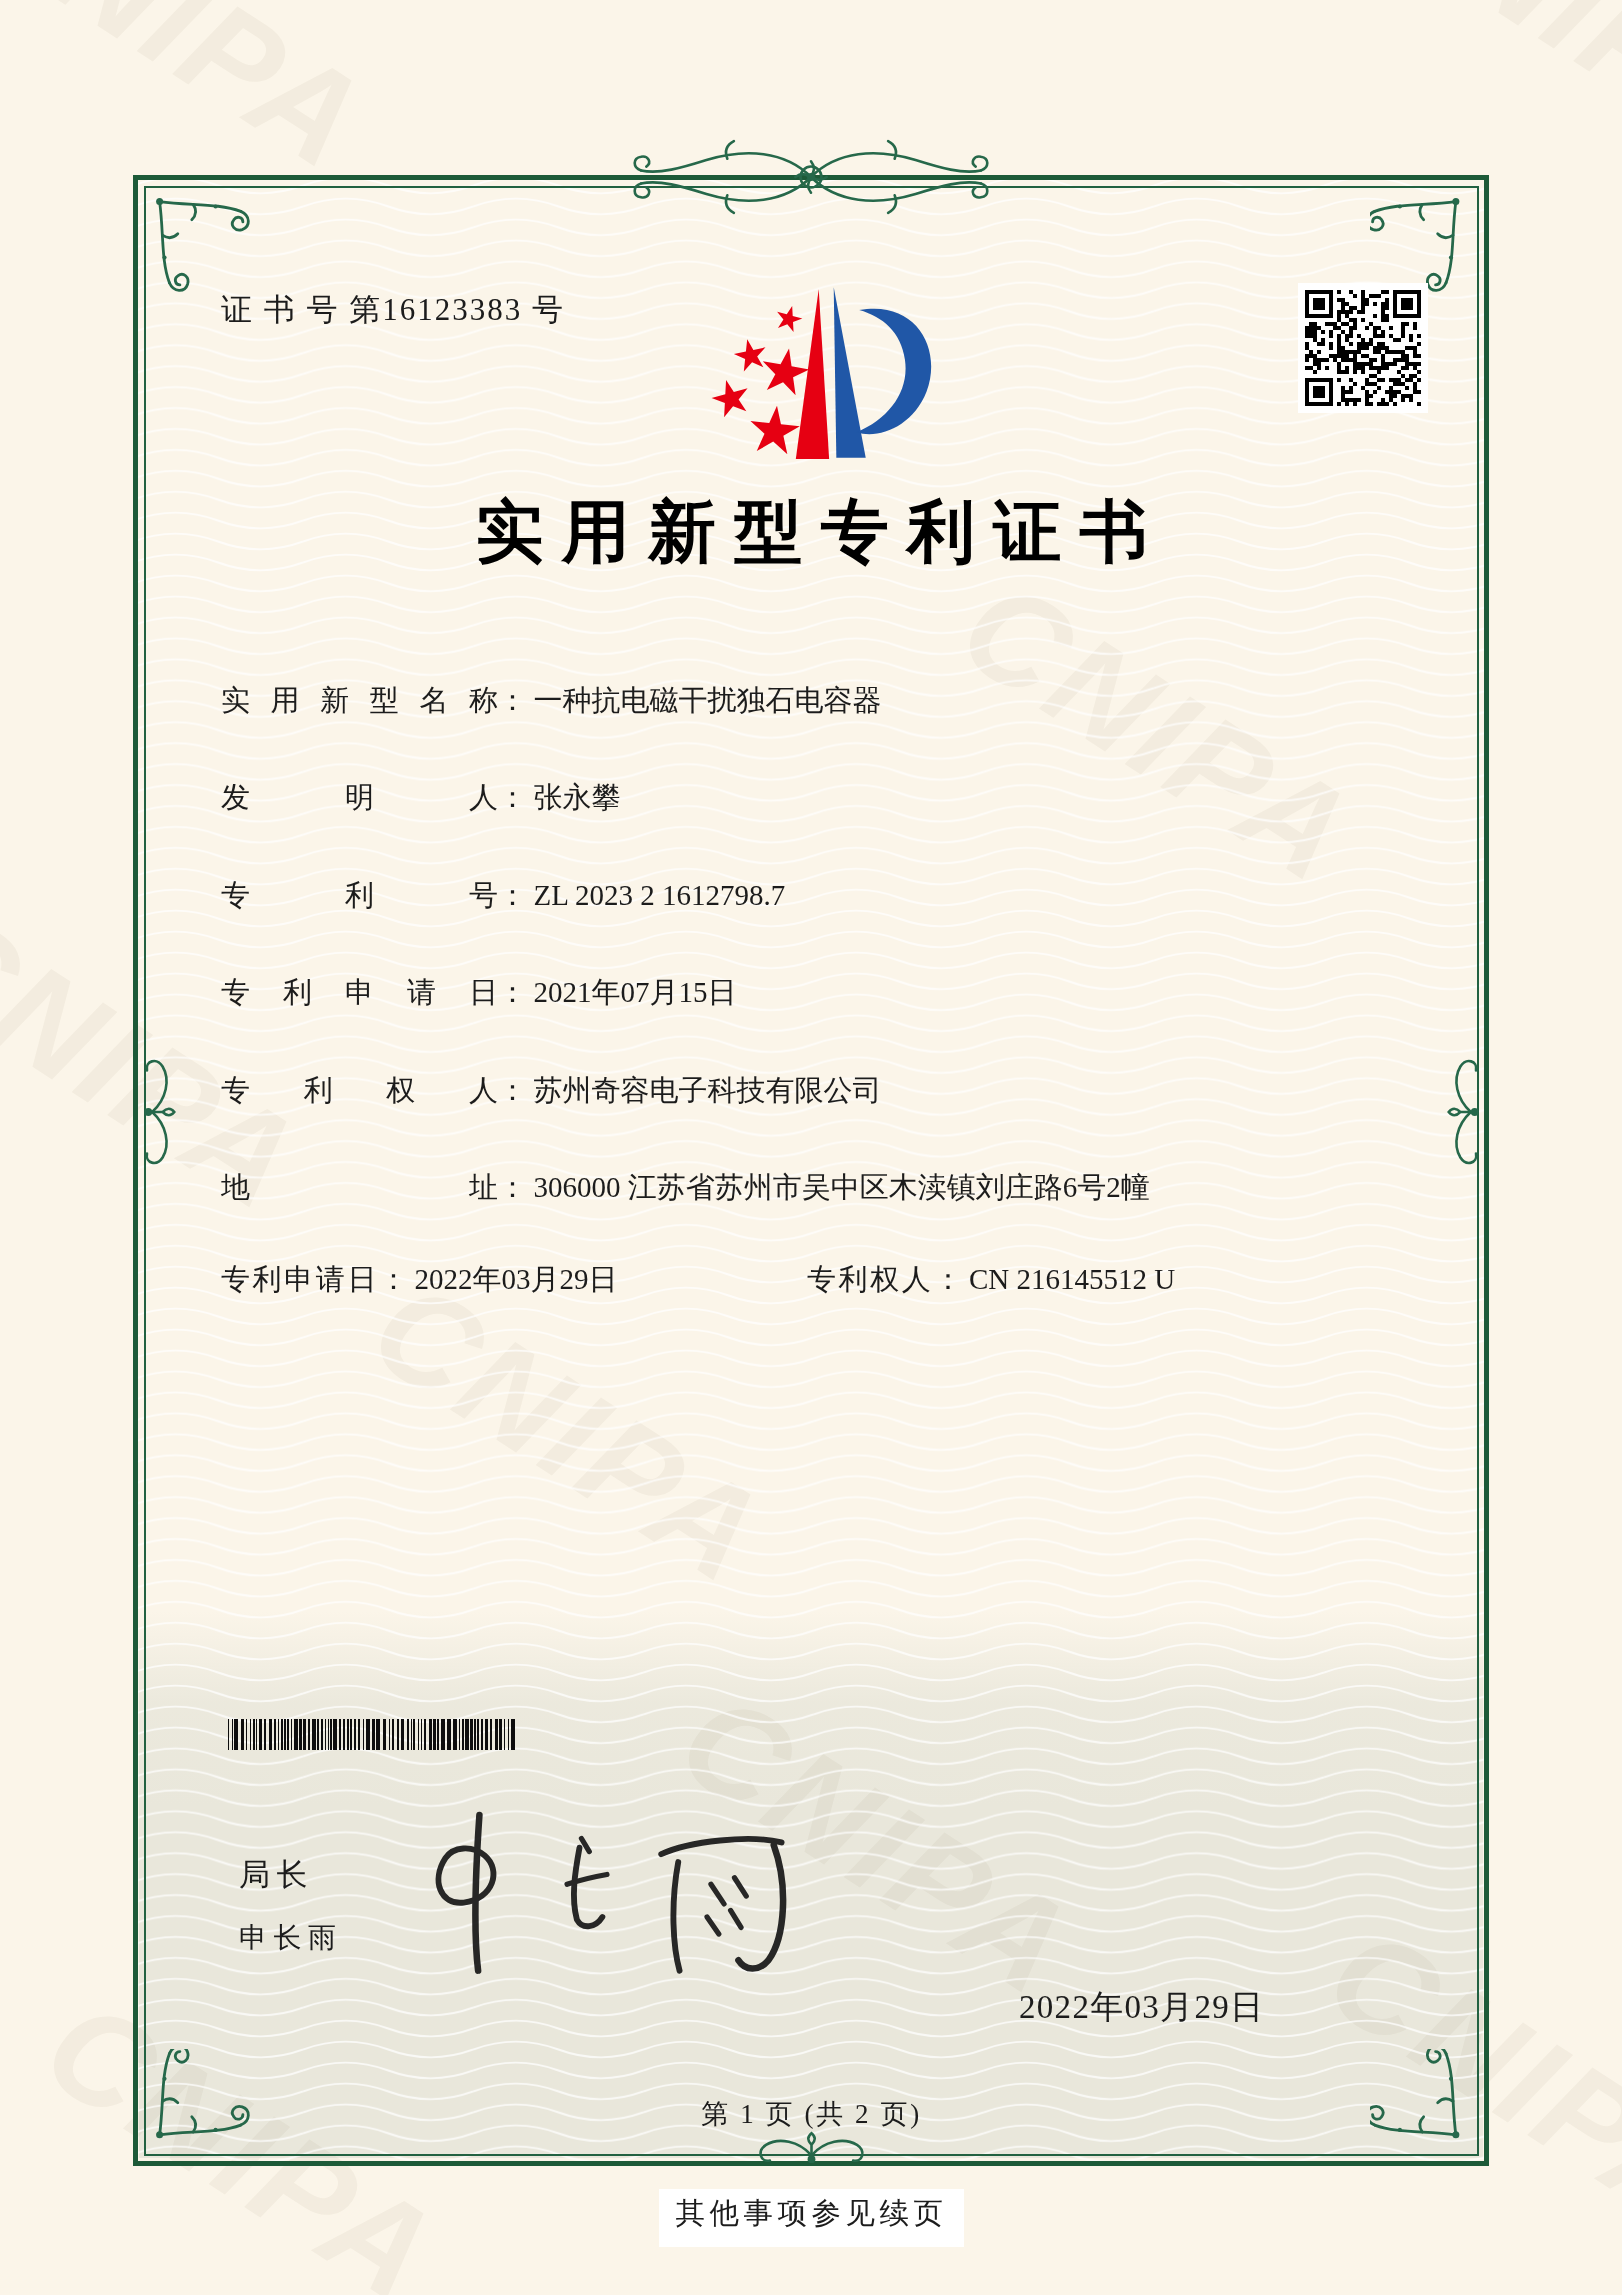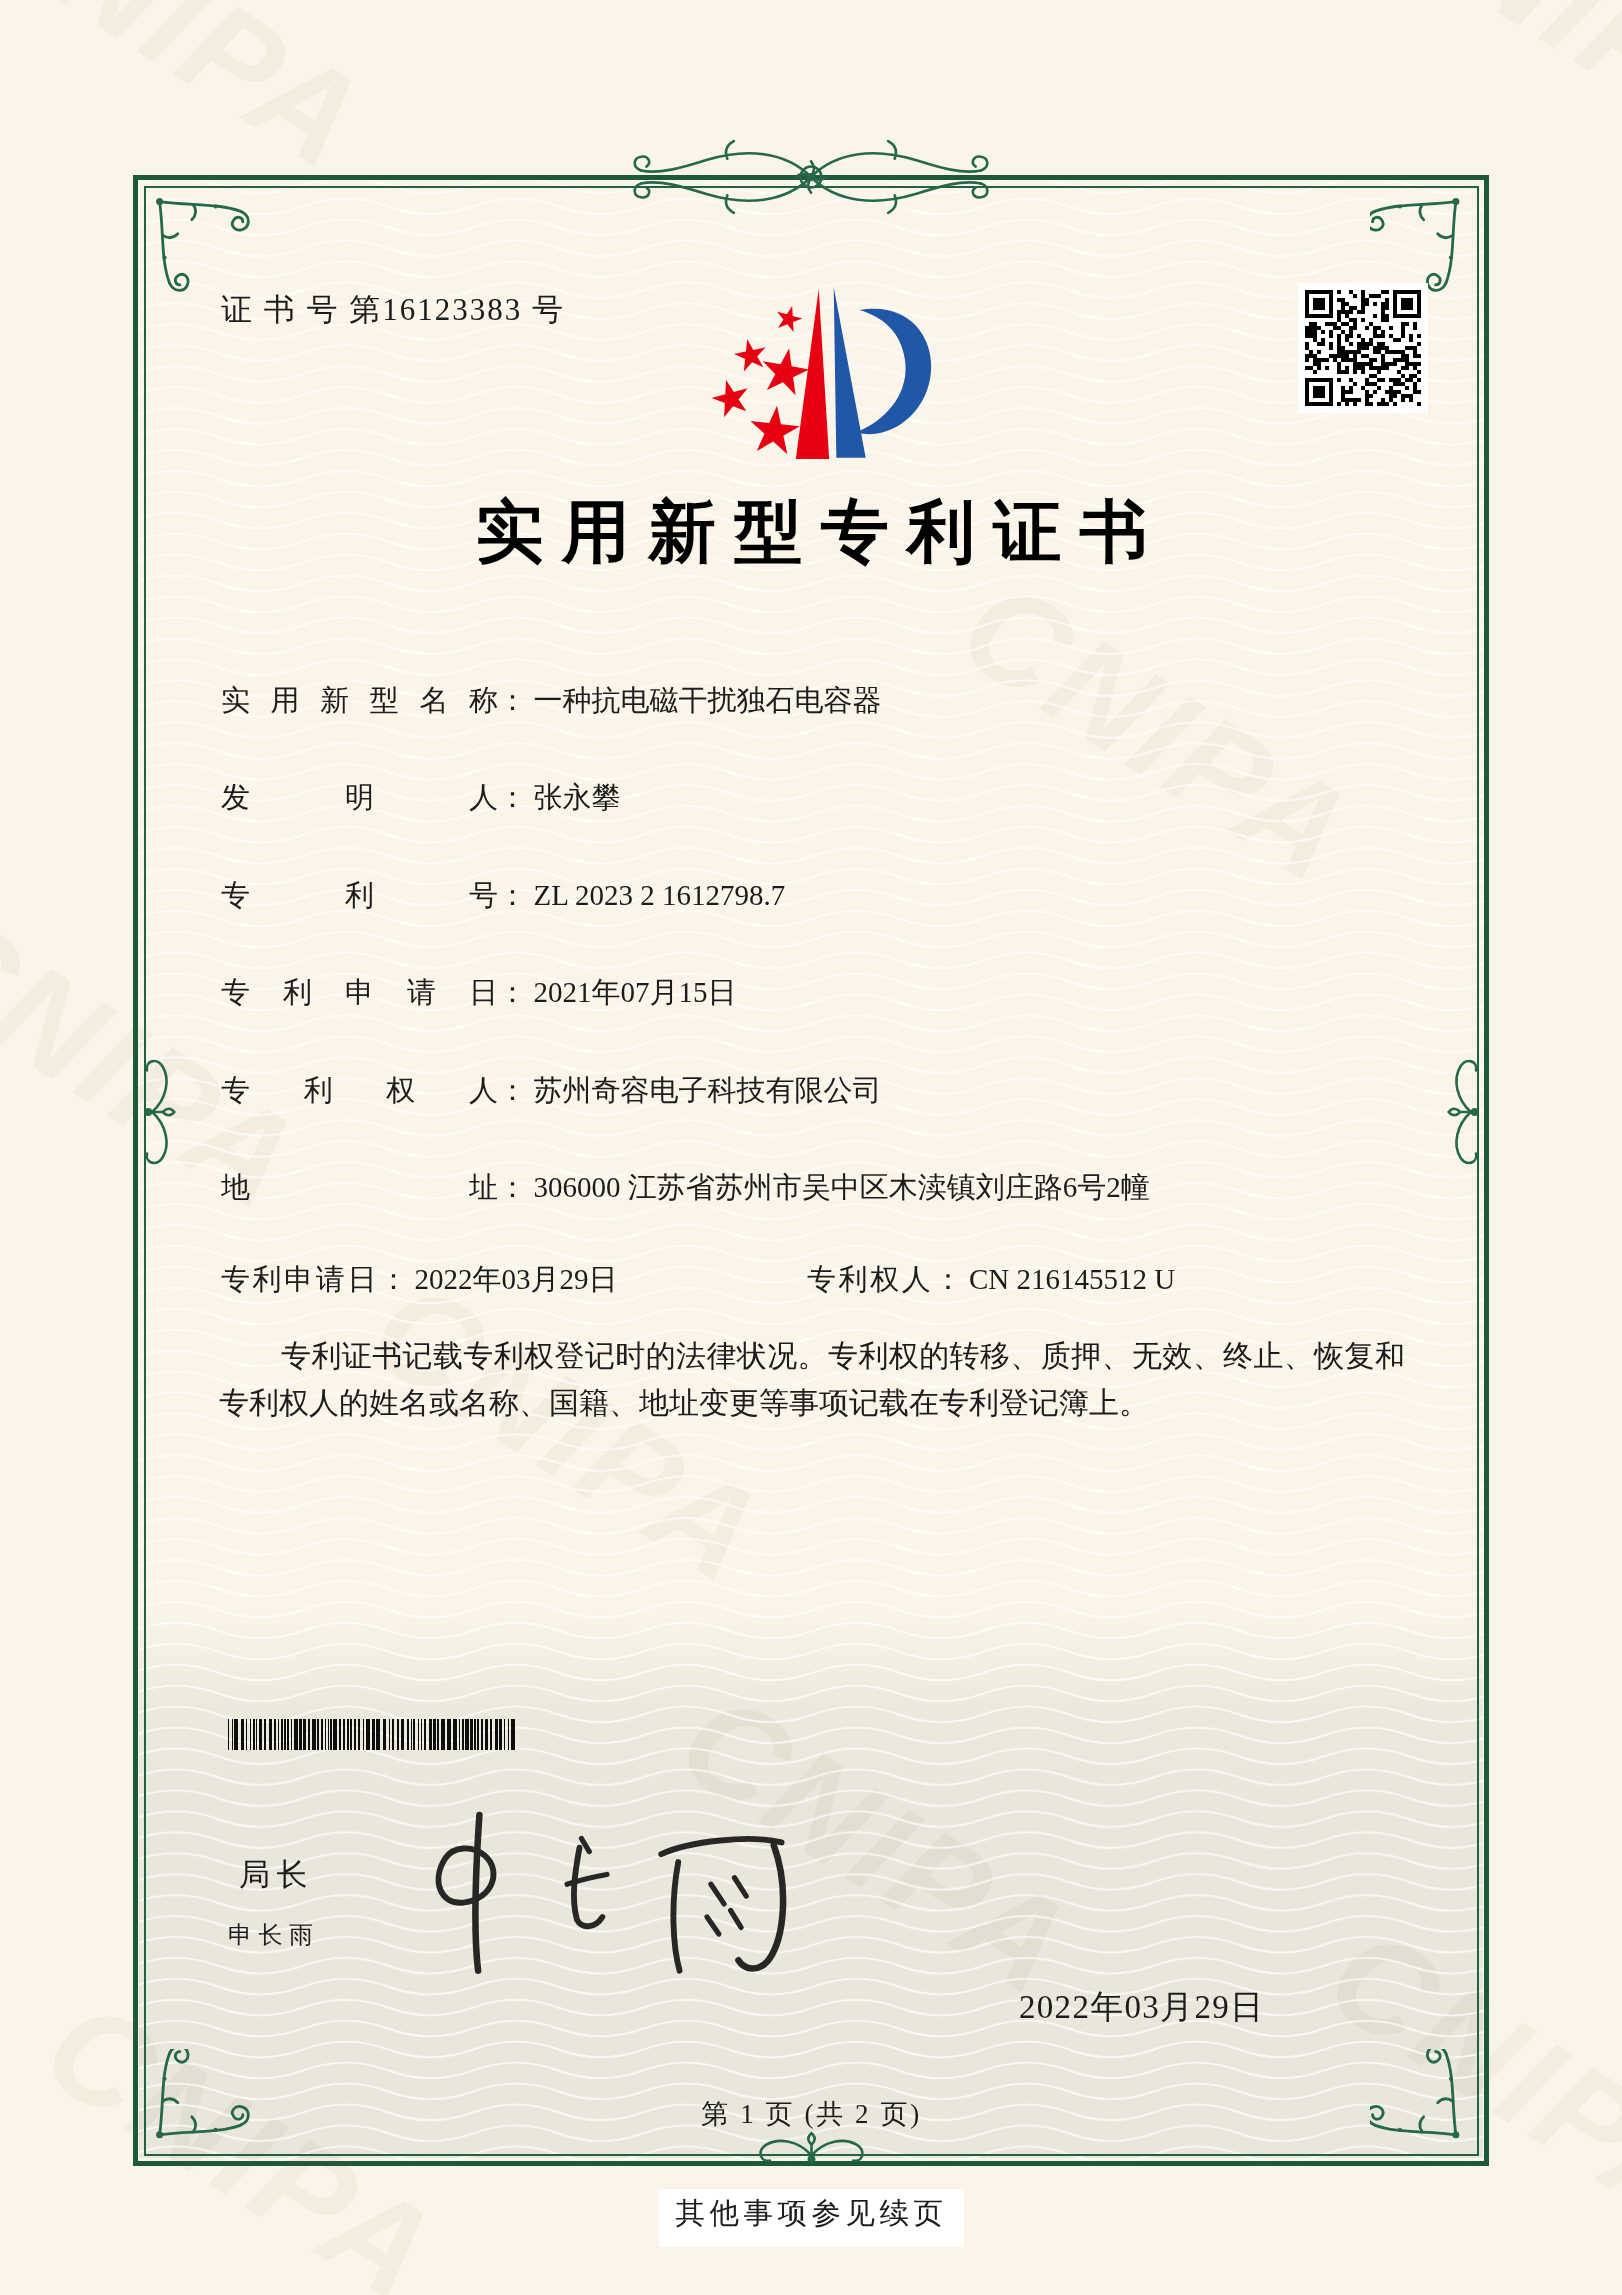--- a/index.html
+++ b/index.html
@@ -63,21 +63,21 @@
   #body-text { position:absolute; left:219px; top:1332px; width:1186px;
                font-size:30px; line-height:47px; text-align:justify; }
   #body-text p { text-indent:62px; }
   #body-text p + p { margin-top:6.5px; }
 
   #barcode { position:absolute; left:228px; top:1719px; width:309px; height:31px;
              display:flex; align-items:stretch; overflow:hidden; }
   #barcode div { background:#0d0d0d; flex:none; }
 
   #director-title { left:239px; top:1854px; font-size:31px; letter-spacing:6.5px; }
-  #director-name  { left:228px; top:1919px; font-size:24px; letter-spacing:6.5px; }
+  #director-name  { left:239px; top:1919px; font-size:28px; letter-spacing:6.5px; }
   #signature { left:380px; top:1807px; }
 
   #issue-date { left:1019px; top:1985px; font-size:33px; letter-spacing:1.3px; }
 
   #page-info { left:0; right:0; top:2096px; text-align:center; font-size:27px; letter-spacing:2.6px; }
 
   #cont-note { left:50%; transform:translateX(-50%); top:2189px;
                background:#ffffff; padding:5.2px 17px 13px 17px; }
   #cont-note span { font-size:29.4px; letter-spacing:4.6px; }
 </style>
@@ -531,21 +531,20 @@
 <div id="grant-row" class="content">
   <span>
     <span class="tight-label">专利申请日</span><span>：</span><span class="field-value">2022年03月29日</span>
   </span>
   <span id="grant-no">
     <span class="tight-label">专利权人</span><span>：</span><span class="field-value">CN 216145512 U</span>
   </span>
 </div>
 
 <div id="body-text" class="content">
-  <p>专利证书记载专利权登记时的法律状况。专利权的转移、质押、无效、终止、恢复和专利权人的姓名或名称、国籍、地址变更等事项记载在专利登记簿上。</p>
 </div>
 
 <div id="barcode" class="content">
     <div style="width: 1.3px; margin-right: 2.6px;"></div>
     <div style="width: 1.3px; margin-right: 1.3px;"></div>
     <div style="width: 3.9px; margin-right: 2.6px;"></div>
     <div style="width: 2.6px; margin-right: 2.6px;"></div>
     <div style="width: 1.3px; margin-right: 2.6px;"></div>
     <div style="width: 1.3px; margin-right: 2px;"></div>
     <div style="width: 1.3px; margin-right: 1.3px;"></div>

